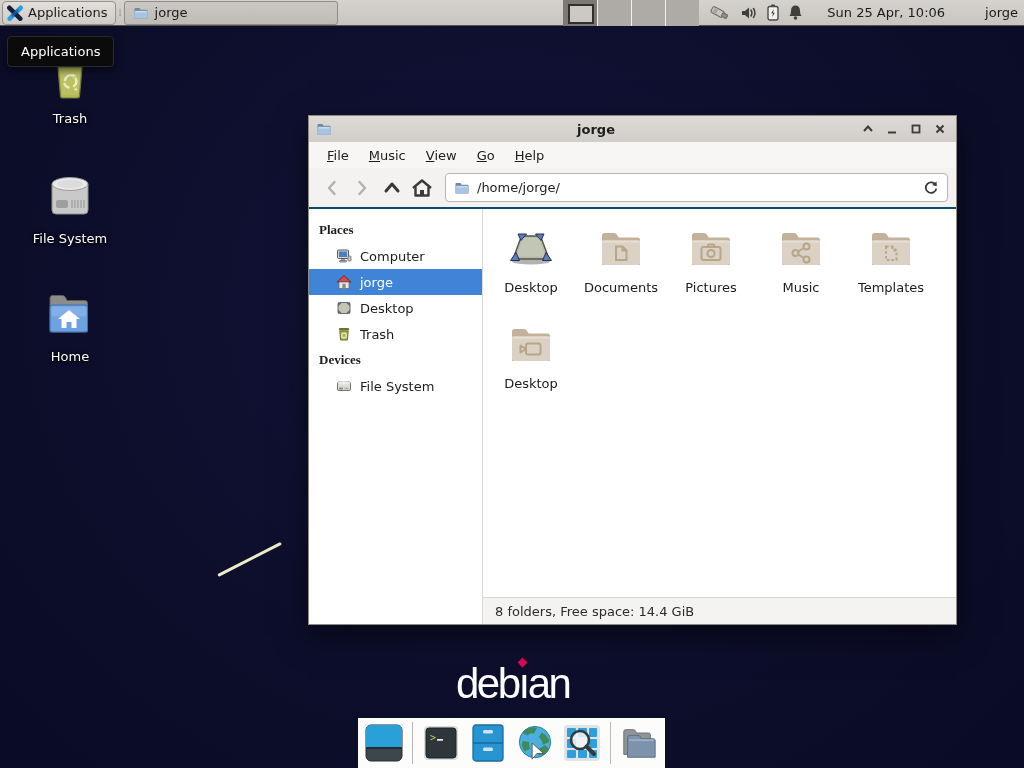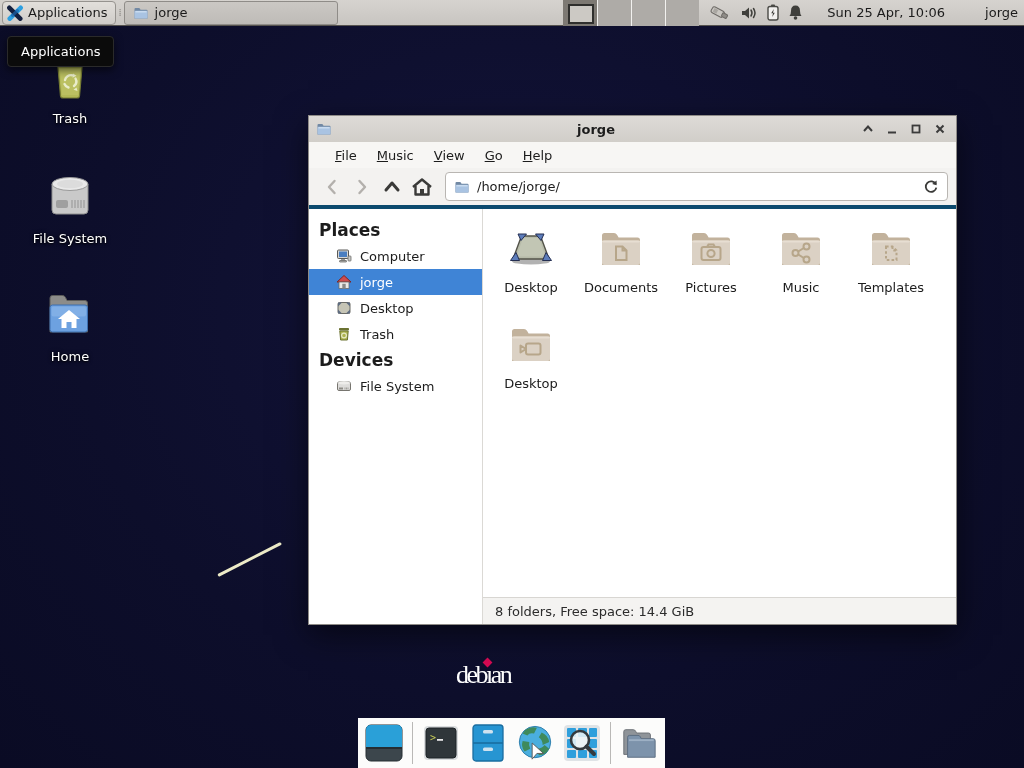--- a/index.html
+++ b/index.html
@@ -32,45 +32,45 @@
     padding:7px 13px;color:#fff;font-size:13px;z-index:40;box-shadow:0 3px 8px rgba(0,0,0,.6);}
 
   
   .dicon{width:100px;text-align:center;z-index:5;}
   .dicon .dlabel{margin-top:5px;font-size:13px;color:#fff;text-shadow:0 1px 2px #000,0 0 4px rgba(0,0,0,.8);}
 
   .stray-line{left:218px;top:574px;width:71px;height:3px;background:#edebc8;border-radius:2px;
     transform:rotate(-27deg);transform-origin:left center;}
 
   
-  .brand{left:456px;top:660px;color:#fff;font-size:26px;letter-spacing:-2.5px;font-family:Liberation Serif, serif;text-align:center;}
+  .brand{left:456px;top:660px;color:#fff;font-size:42px;letter-spacing:-2.5px;font-family:Liberation Sans, sans-serif;text-align:center;}
   .brand-i{position:relative;display:inline-block;}
   .brand-dot{position:absolute;left:50%;top:-1px;width:7px;height:7px;margin-left:-4px;
     background:#d70a53;transform:rotate(45deg);}
 
   
   .win{left:308px;top:115px;width:649px;height:510px;background:#fff;border:1px solid #8e8b87;
     box-sizing:border-box;box-shadow:0 10px 30px rgba(0,0,0,.55);display:flex;flex-direction:column;z-index:10;}
   .titlebar{height:26px;background:linear-gradient(#dedbd7,#d1cec9);display:flex;align-items:center;flex:0 0 auto;}
   .title-icon{margin-left:7px;display:flex;}
   .title-text{flex:1;text-align:center;font-size:13px;font-weight:bold;color:#1c1c1c;}
   .win-controls{display:flex;gap:9px;margin-right:9px;}
   .wc{width:15px;height:15px;display:flex;align-items:center;justify-content:center;}
-  .menubar{height:26px;background:#f7f6f4;display:flex;align-items:center;padding-left:16px;flex:0 0 auto;}
+  .menubar{height:26px;background:#f7f6f4;display:flex;align-items:center;padding-left:8px;flex:0 0 auto;}
   .menu-item{display:inline-block;padding:4px 10px;font-size:13px;color:#1c1c1c;}
   .menu-item::first-letter{text-decoration:underline;}
-  .toolbar{height:41px;background:#f3f2f0;border-bottom:4px solid #0c4a6e;display:flex;align-items:center;
+  .toolbar{height:41px;background:#f3f2f0;border-bottom:2px solid #0c4a6e;display:flex;align-items:center;
     padding:0 8px;flex:0 0 auto;box-sizing:border-box;}
   .tool-btn{width:30px;height:30px;display:flex;align-items:center;justify-content:center;}
   .pathbar{flex:1;height:29px;margin-left:8px;background:#fff;border:1px solid #b9b6b2;border-radius:4px;
     display:flex;align-items:center;padding:0 8px;gap:7px;box-sizing:border-box;}
   .path-input{flex:1;border:none;outline:none;font-size:13px;color:#1c1c1c;font-family:"DejaVu Sans",sans-serif;background:transparent;padding:0;}
   .win-body{flex:1;display:flex;min-height:0;}
   .sidebar{width:174px;background:#fff;border-right:1px solid #dbd9d5;box-sizing:border-box;padding-top:8px;flex:0 0 auto;}
-  .side-header{height:26px;display:flex;align-items:center;padding-left:10px;font-size:17px;font-weight:bold;color:#1c1c1c;}
+  .side-header{height:26px;display:flex;align-items:center;padding-left:10px;font-size:13px;font-weight:bold;color:#1c1c1c;font-family:Liberation Serif, serif;}
   .side-item{height:26px;display:flex;align-items:center;gap:8px;padding-left:27px;font-size:13px;color:#1c1c1c;}
   .side-item.selected{background:#3f84d6;color:#fff;}
   .main-col{flex:1;display:flex;flex-direction:column;min-width:0;}
   .file-view{flex:1;background:#fff;padding:16px 0 0 3px;display:flex;flex-wrap:wrap;align-content:flex-start;}
   .file-item{width:90px;height:92px;display:flex;flex-direction:column;align-items:center;margin-bottom:4px;}
   .file-label{margin-top:7px;font-size:13px;color:#1c1c1c;white-space:nowrap;}
   .statusbar{height:27px;background:#f4f3f1;border-top:1px solid #d8d6d2;display:flex;align-items:center;
     padding-left:12px;font-size:13px;color:#2c2c2c;flex:0 0 auto;box-sizing:border-box;}
 
   

